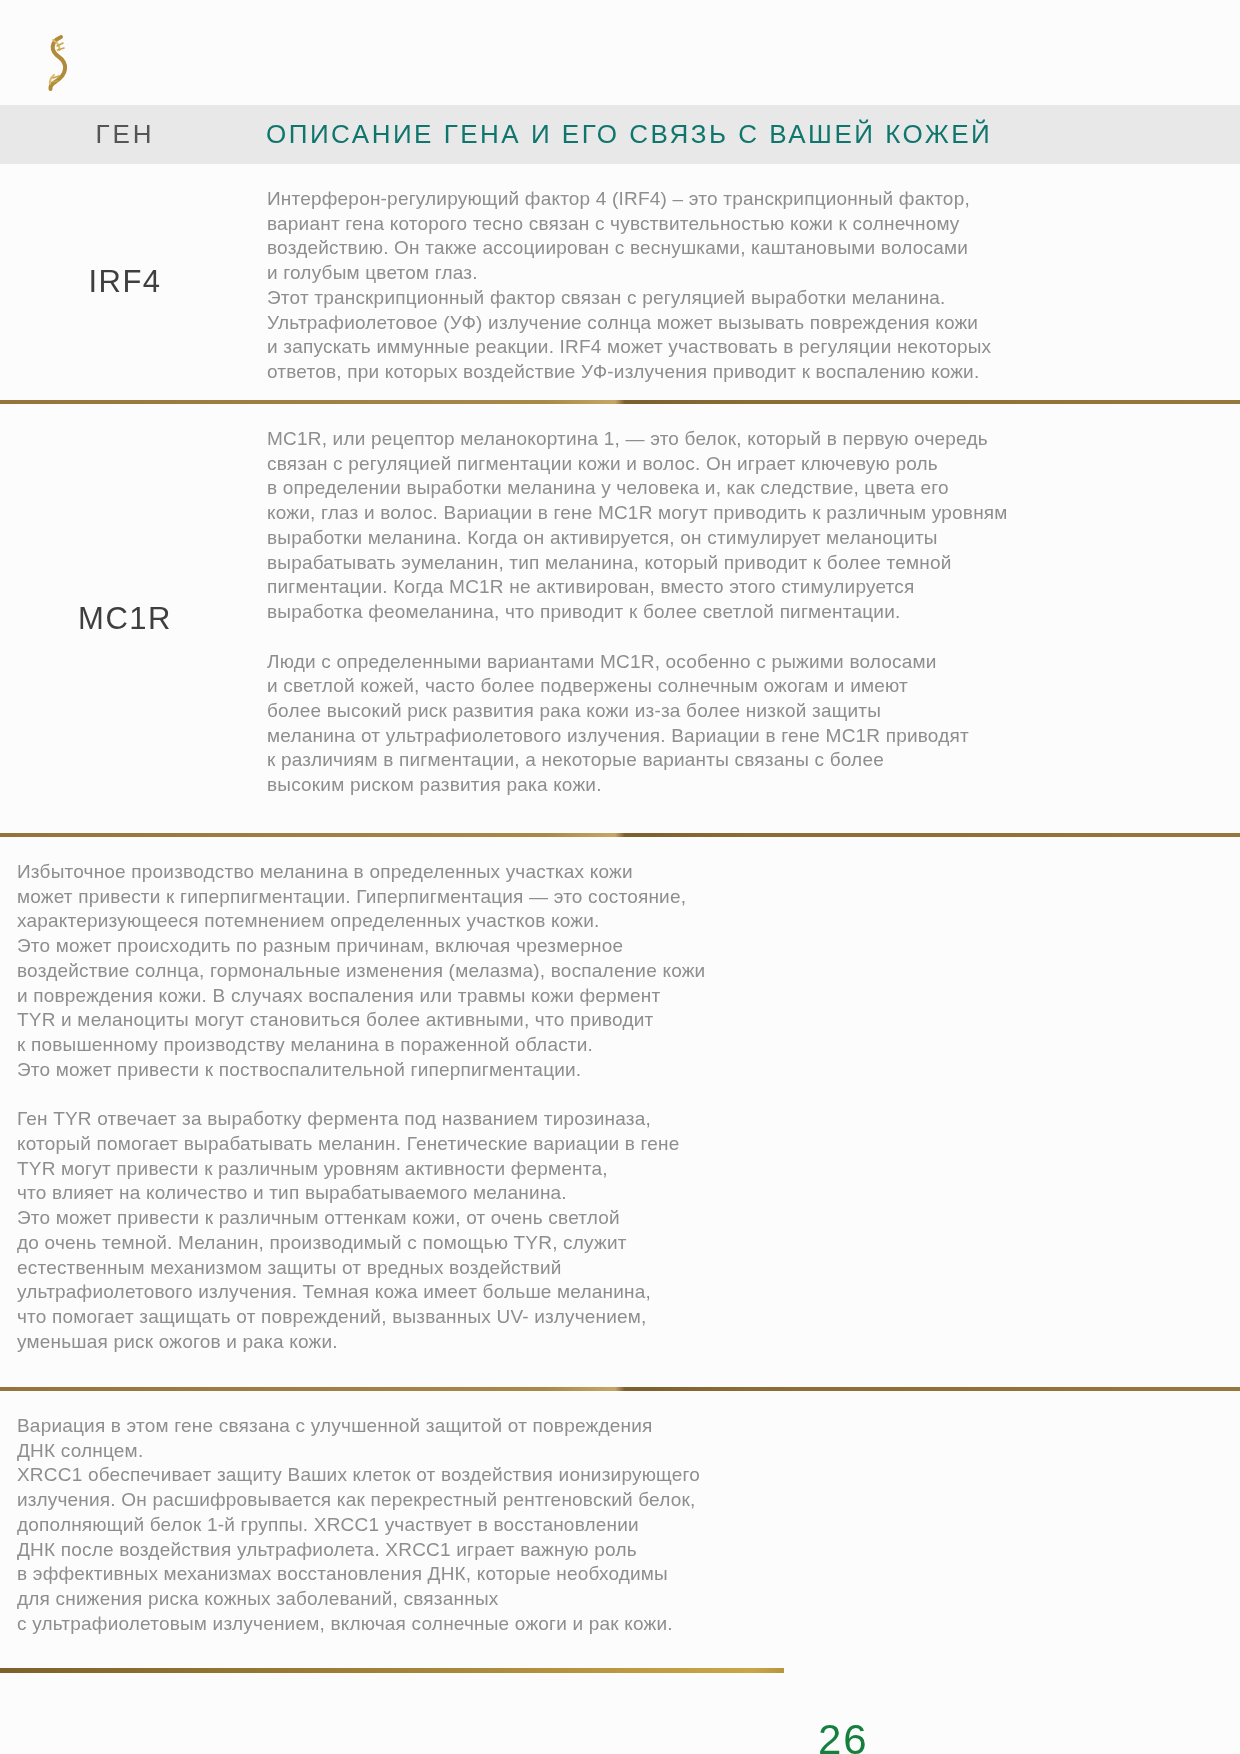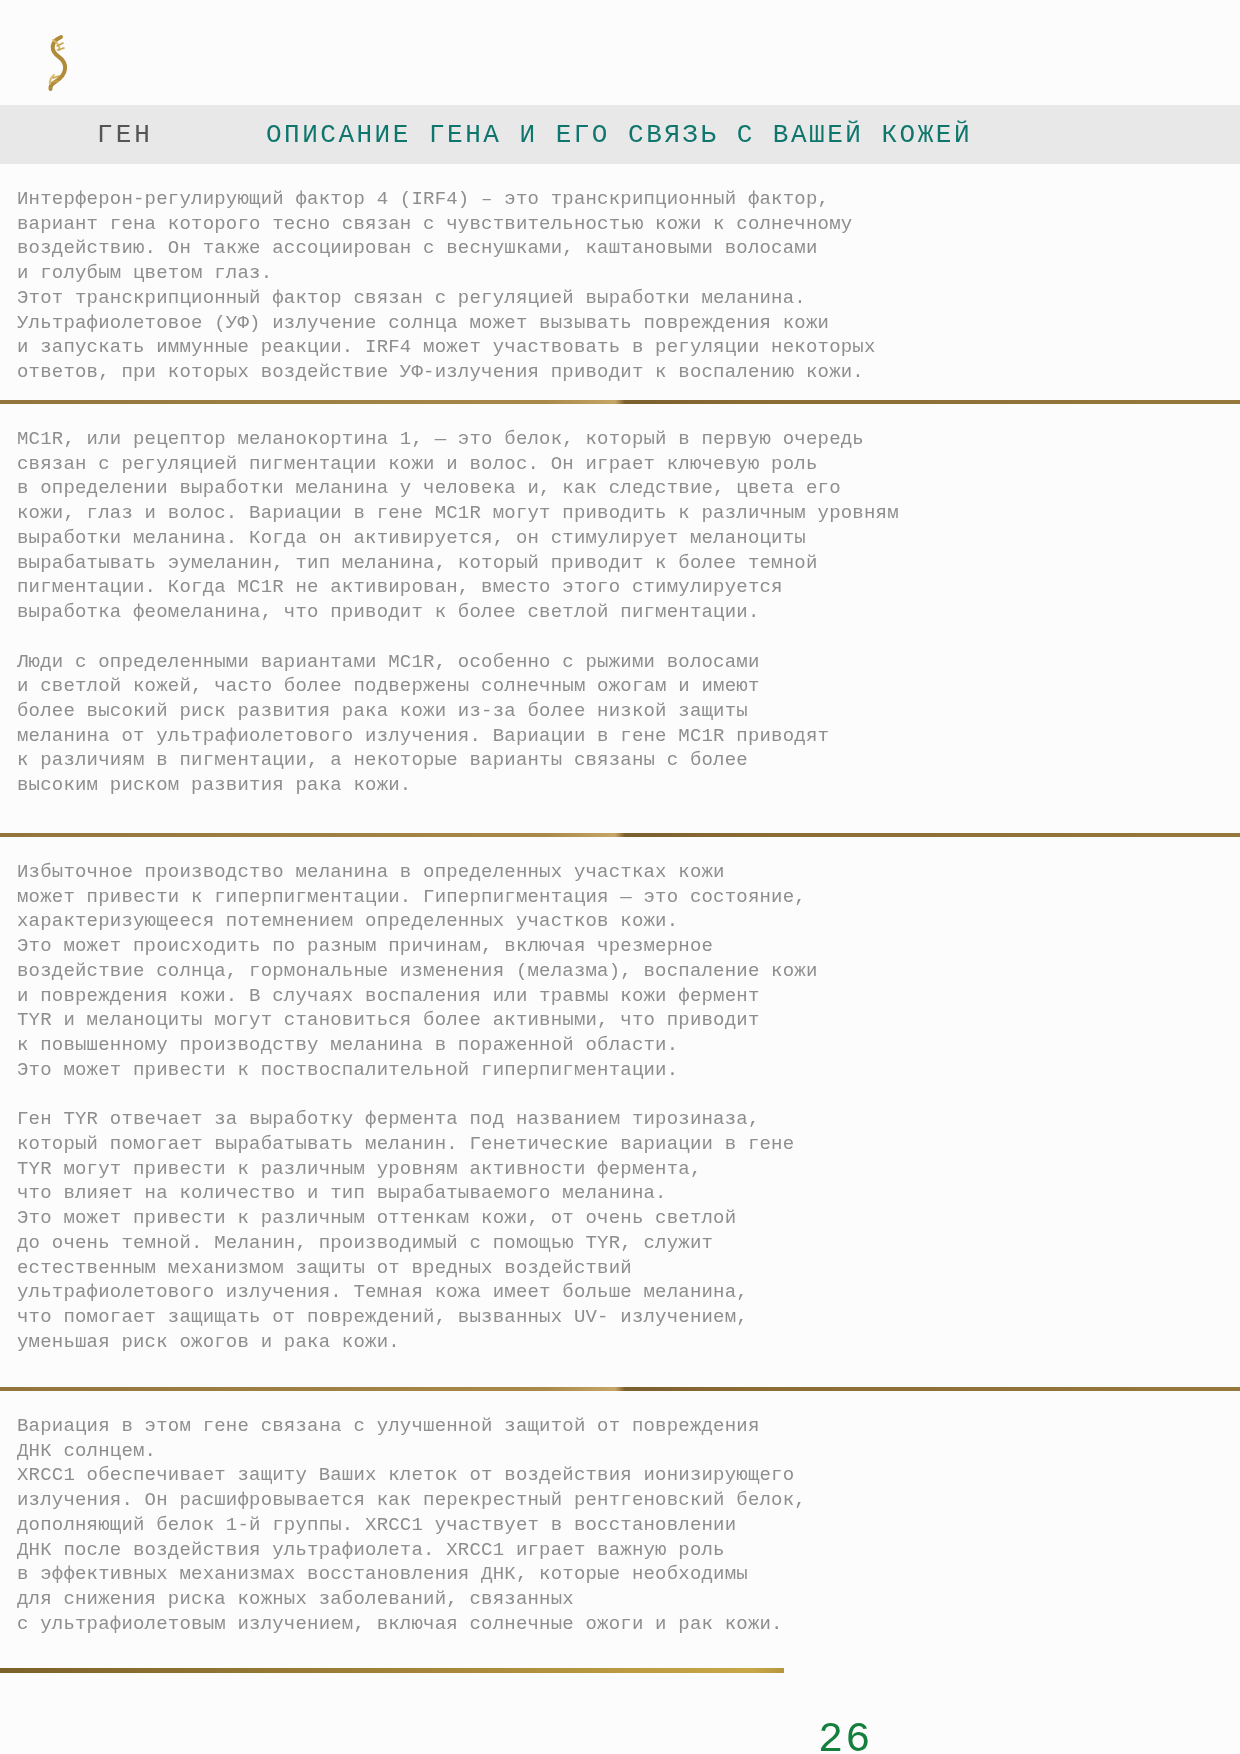--- a/index.html
+++ b/index.html
@@ -1,20 +1,20 @@
 <!DOCTYPE html>
 <html lang="ru"><head>
 <meta charset="utf-8">
 <style>
   html,body{margin:0;padding:0;background:#ffffff;}
   .page{
     position:relative;
     width:1240px;height:1754px;
     background:#fcfcfc;
-    font-family:Liberation Mono, monospace;
+    font-family:Liberation Sans, sans-serif;
     overflow:hidden;
   }
   
   .topbar{position:relative;height:105px;}
   .logo{position:absolute;left:44px;top:34px;}
 
   
   .table-header{
     display:flex;align-items:center;
     height:59px;background:#e8e8e8;
@@ -84,33 +84,35 @@
     </span>
   </div>
 
   <div class="table-header">
     <div class="col-gene">ГЕН</div>
     <div class="col-desc">ОПИСАНИЕ ГЕНА И ЕГО СВЯЗЬ С ВАШЕЙ КОЖЕЙ</div>
   </div>
 
   <div id="rows">
       <div class="row row-IRF4">
+        <div class="gene-cell">IRF4</div>
         <div class="desc-cell">
           <p>Интерферон-регулирующий фактор 4 (IRF4) – это транскрипционный фактор,
 вариант гена которого тесно связан с чувствительностью кожи к солнечному
 воздействию. Он также ассоциирован с веснушками, каштановыми волосами
 и голубым цветом глаз.
 Этот транскрипционный фактор связан с регуляцией выработки меланина.
 Ультрафиолетовое (УФ) излучение солнца может вызывать повреждения кожи
 и запускать иммунные реакции. IRF4 может участвовать в регуляции некоторых
 ответов, при которых воздействие УФ-излучения приводит к воспалению кожи.</p>
         </div>
       </div>
       <div class="divider"></div>
       <div class="row row-MC1R">
+        <div class="gene-cell">MC1R</div>
         <div class="desc-cell">
           <p>MC1R, или рецептор меланокортина 1, — это белок, который в первую очередь
 связан с регуляцией пигментации кожи и волос. Он играет ключевую роль
 в определении выработки меланина у человека и, как следствие, цвета его
 кожи, глаз и волос. Вариации в гене MC1R могут приводить к различным уровням
 выработки меланина. Когда он активируется, он стимулирует меланоциты
 вырабатывать эумеланин, тип меланина, который приводит к более темной
 пигментации. Когда MC1R не активирован, вместо этого стимулируется
 выработка феомеланина, что приводит к более светлой пигментации.</p>
           <p>Люди с определенными вариантами MC1R, особенно с рыжими волосами

